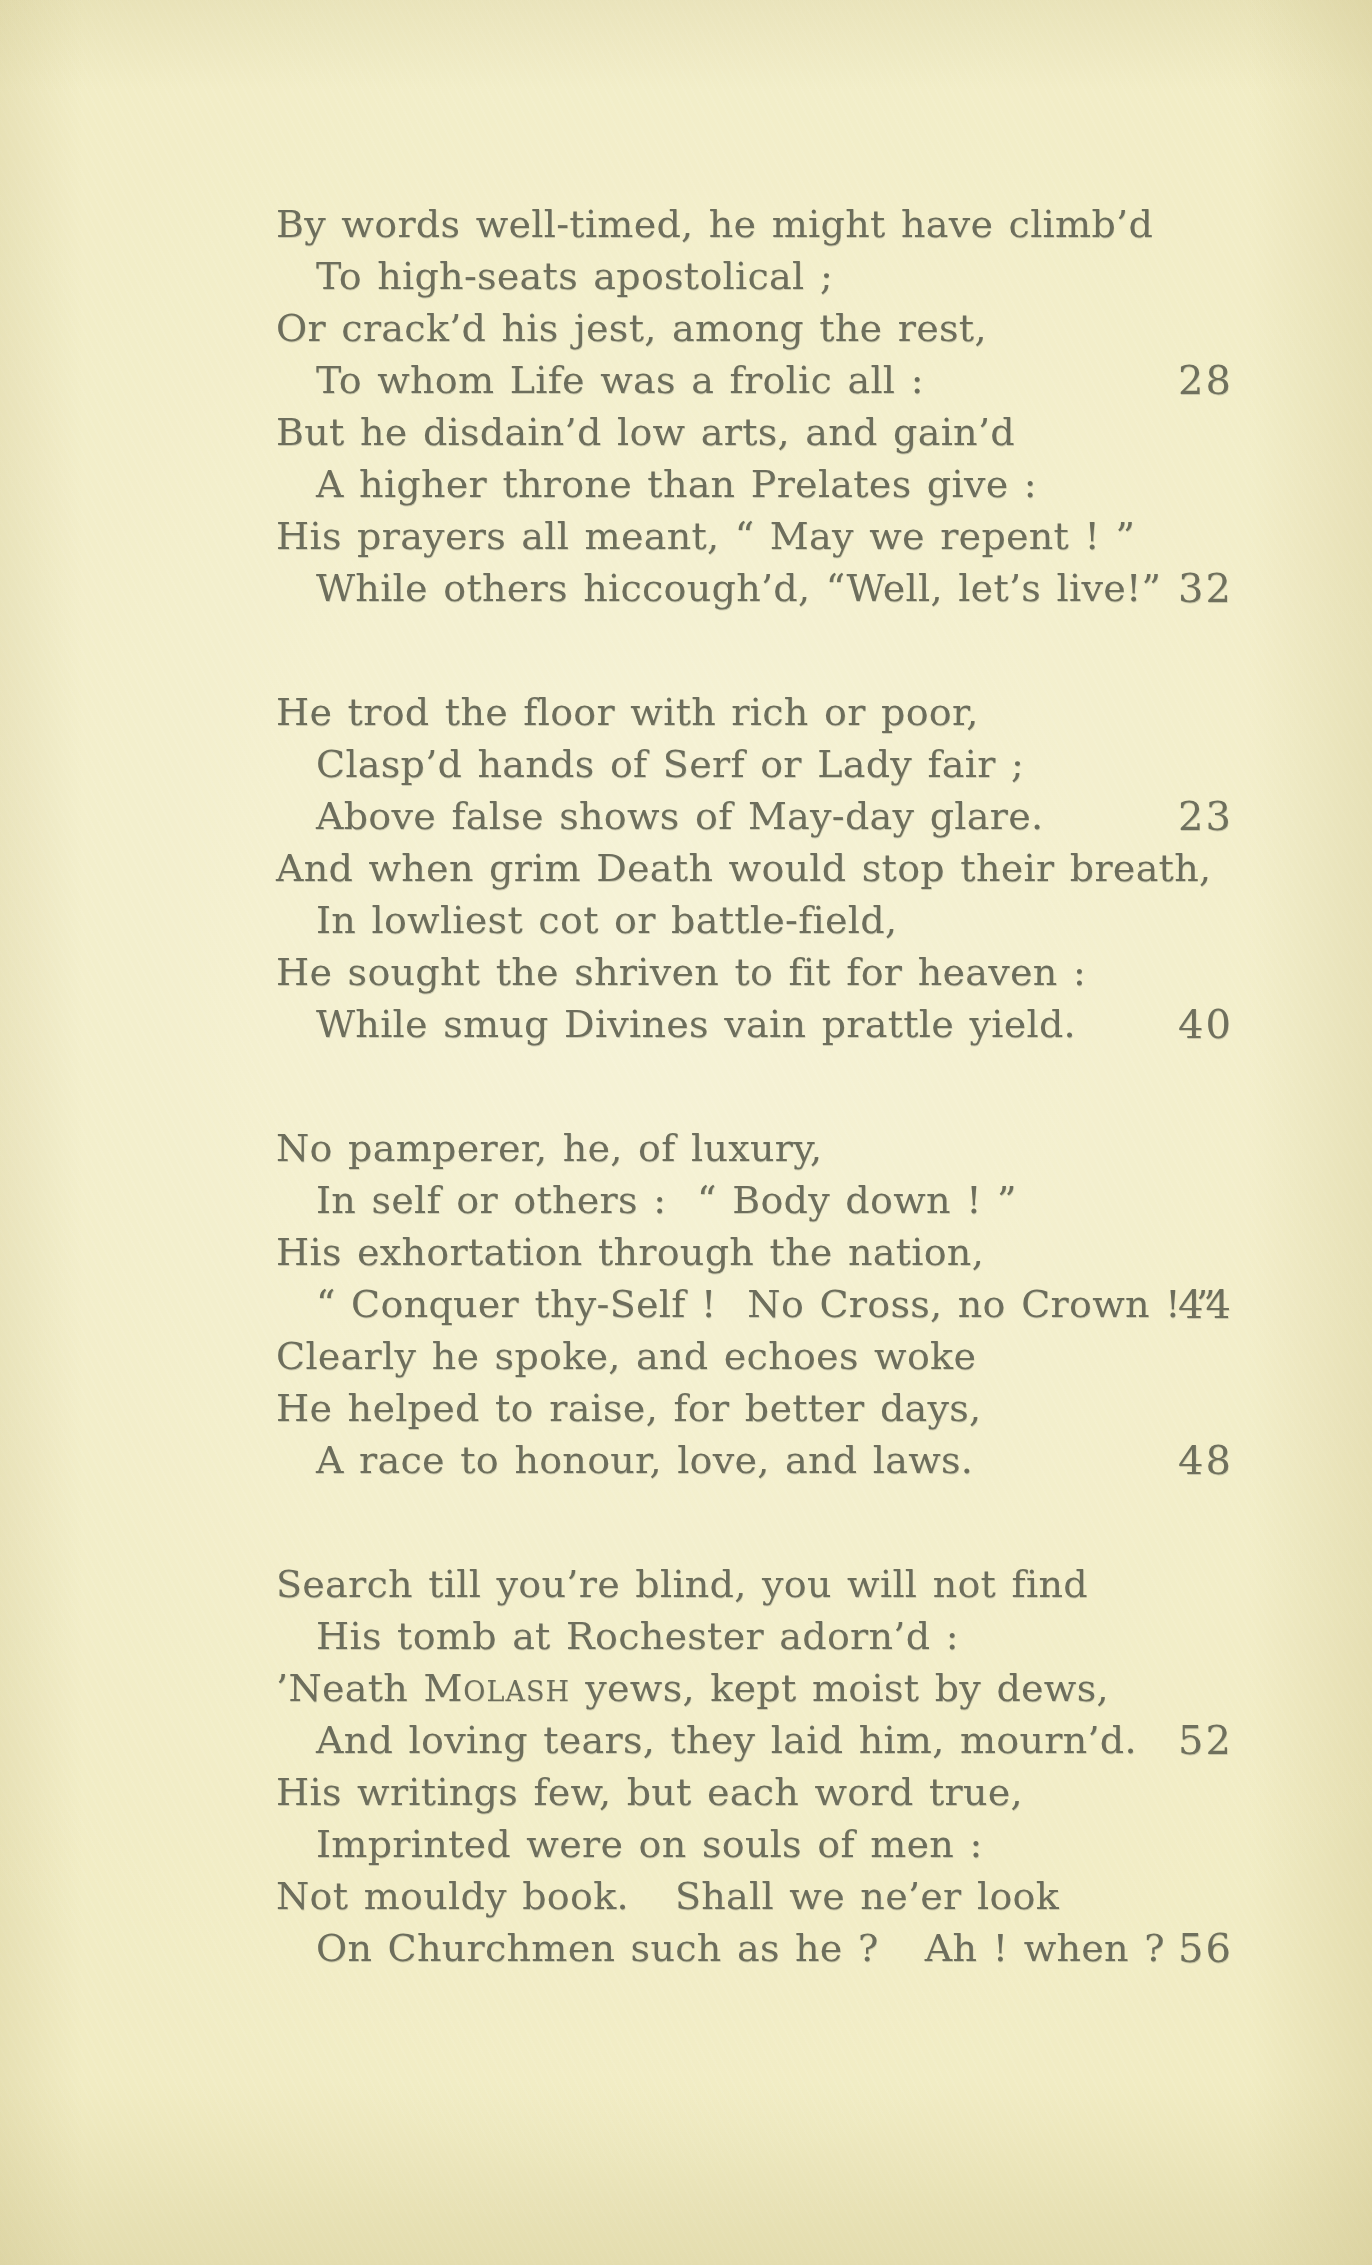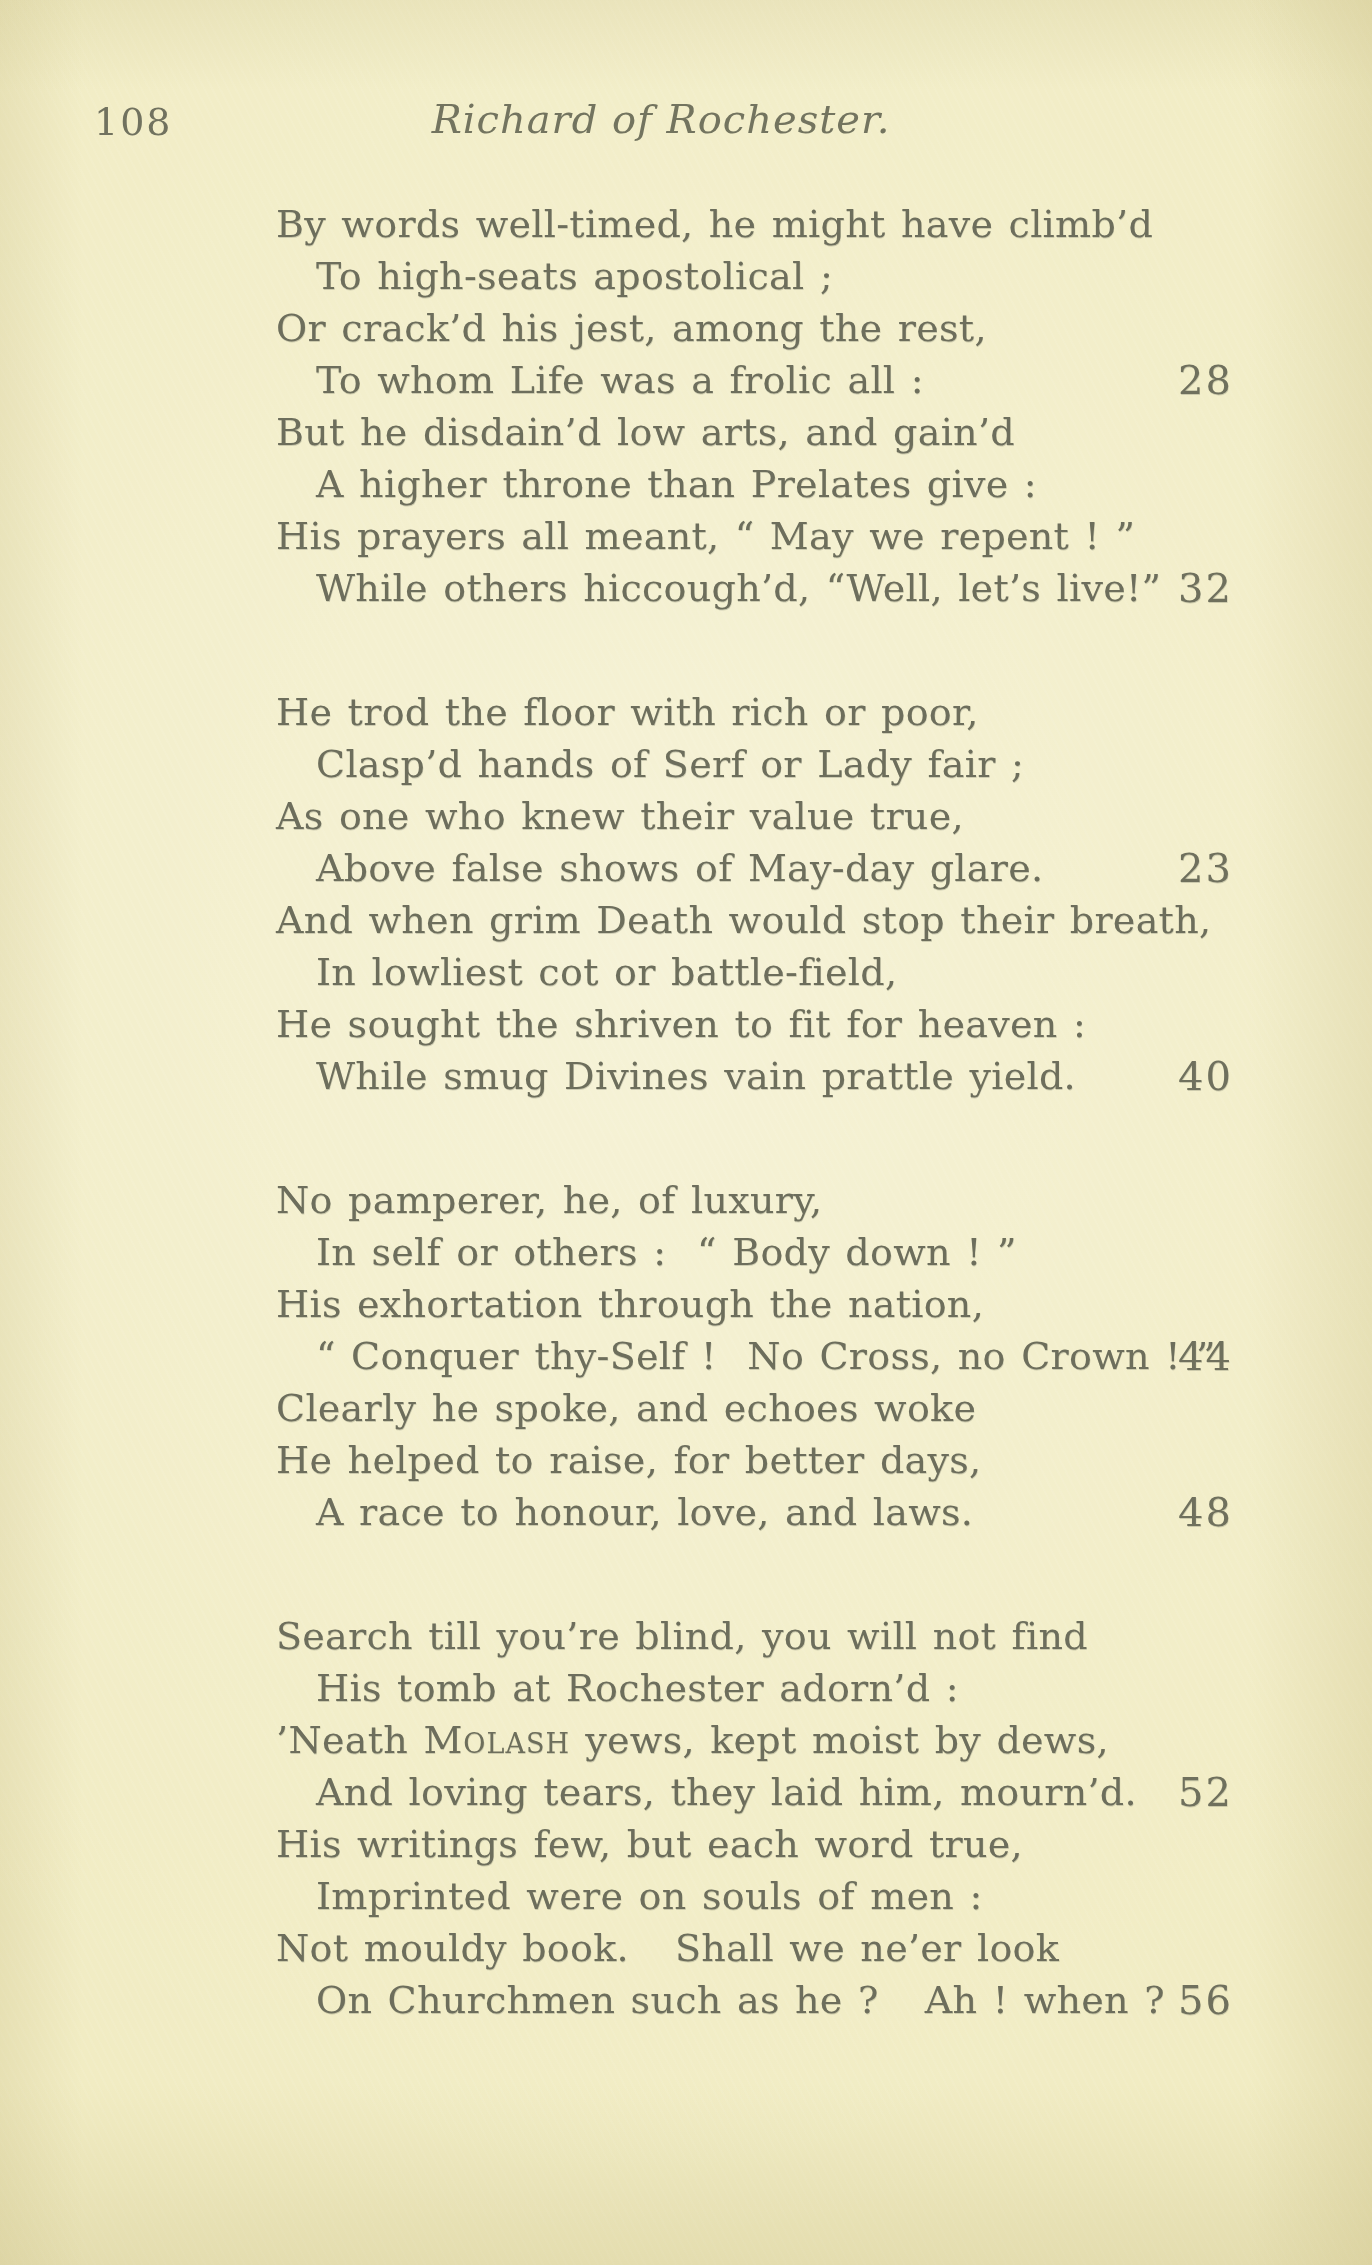--- a/index.html
+++ b/index.html
@@ -68,42 +68,35 @@
     right: 0; top: 0;
     font-size: 40px;
     letter-spacing: 2px;
     color: #6f705d;
   }
 </style>
 </head>
 <body>
 
 <div class="page">
-  <header class="running-head">
-    <span class="folio">108</span>
-    <span class="title-wrap">
-      <span class="running-title">Richard of Rochester.</span>
-    </span>
-  </header>
 
   <main class="poem" id="poem">
       <div class="stanza">
         <div class="line"><span class="line-text"><span>By words well-timed, he might have climb’d</span></span></div>
         <div class="line indent"><span class="line-text"><span>To high-seats apostolical ;</span></span></div>
         <div class="line"><span class="line-text"><span>Or crack’d his jest, among the rest,</span></span></div>
         <div class="line indent"><span class="line-text"><span>To whom Life was a frolic all :</span></span><span class="line-num">28</span></div>
         <div class="line"><span class="line-text"><span>But he disdain’d low arts, and gain’d</span></span></div>
         <div class="line indent"><span class="line-text"><span>A higher throne than Prelates give :</span></span></div>
         <div class="line"><span class="line-text"><span>His prayers all meant, “ May we repent ! ”</span></span></div>
         <div class="line indent"><span class="line-text"><span>While others hiccough’d, “Well, let’s live!”</span></span><span class="line-num">32</span></div>
       </div>
       <div class="stanza">
         <div class="line"><span class="line-text"><span>He trod the floor with rich or poor,</span></span></div>
         <div class="line indent"><span class="line-text"><span>Clasp’d hands of Serf or Lady fair ;</span></span></div>
-        <div class="line"><span class="line-text"><span>As one who knew their value true,</span></span></div>
         <div class="line indent"><span class="line-text"><span>Above false shows of May-day glare.</span></span><span class="line-num">23</span></div>
         <div class="line"><span class="line-text"><span>And when grim Death would stop their breath,</span></span></div>
         <div class="line indent"><span class="line-text"><span>In lowliest cot or battle-field,</span></span></div>
         <div class="line"><span class="line-text"><span>He sought the shriven to fit for heaven :</span></span></div>
         <div class="line indent"><span class="line-text"><span>While smug Divines vain prattle yield.</span></span><span class="line-num">40</span></div>
       </div>
       <div class="stanza">
         <div class="line"><span class="line-text"><span>No pamperer, he, of luxury,</span></span></div>
         <div class="line indent"><span class="line-text"><span>In self or others :  “ Body down ! ”</span></span></div>
         <div class="line"><span class="line-text"><span>His exhortation through the nation,</span></span></div>

